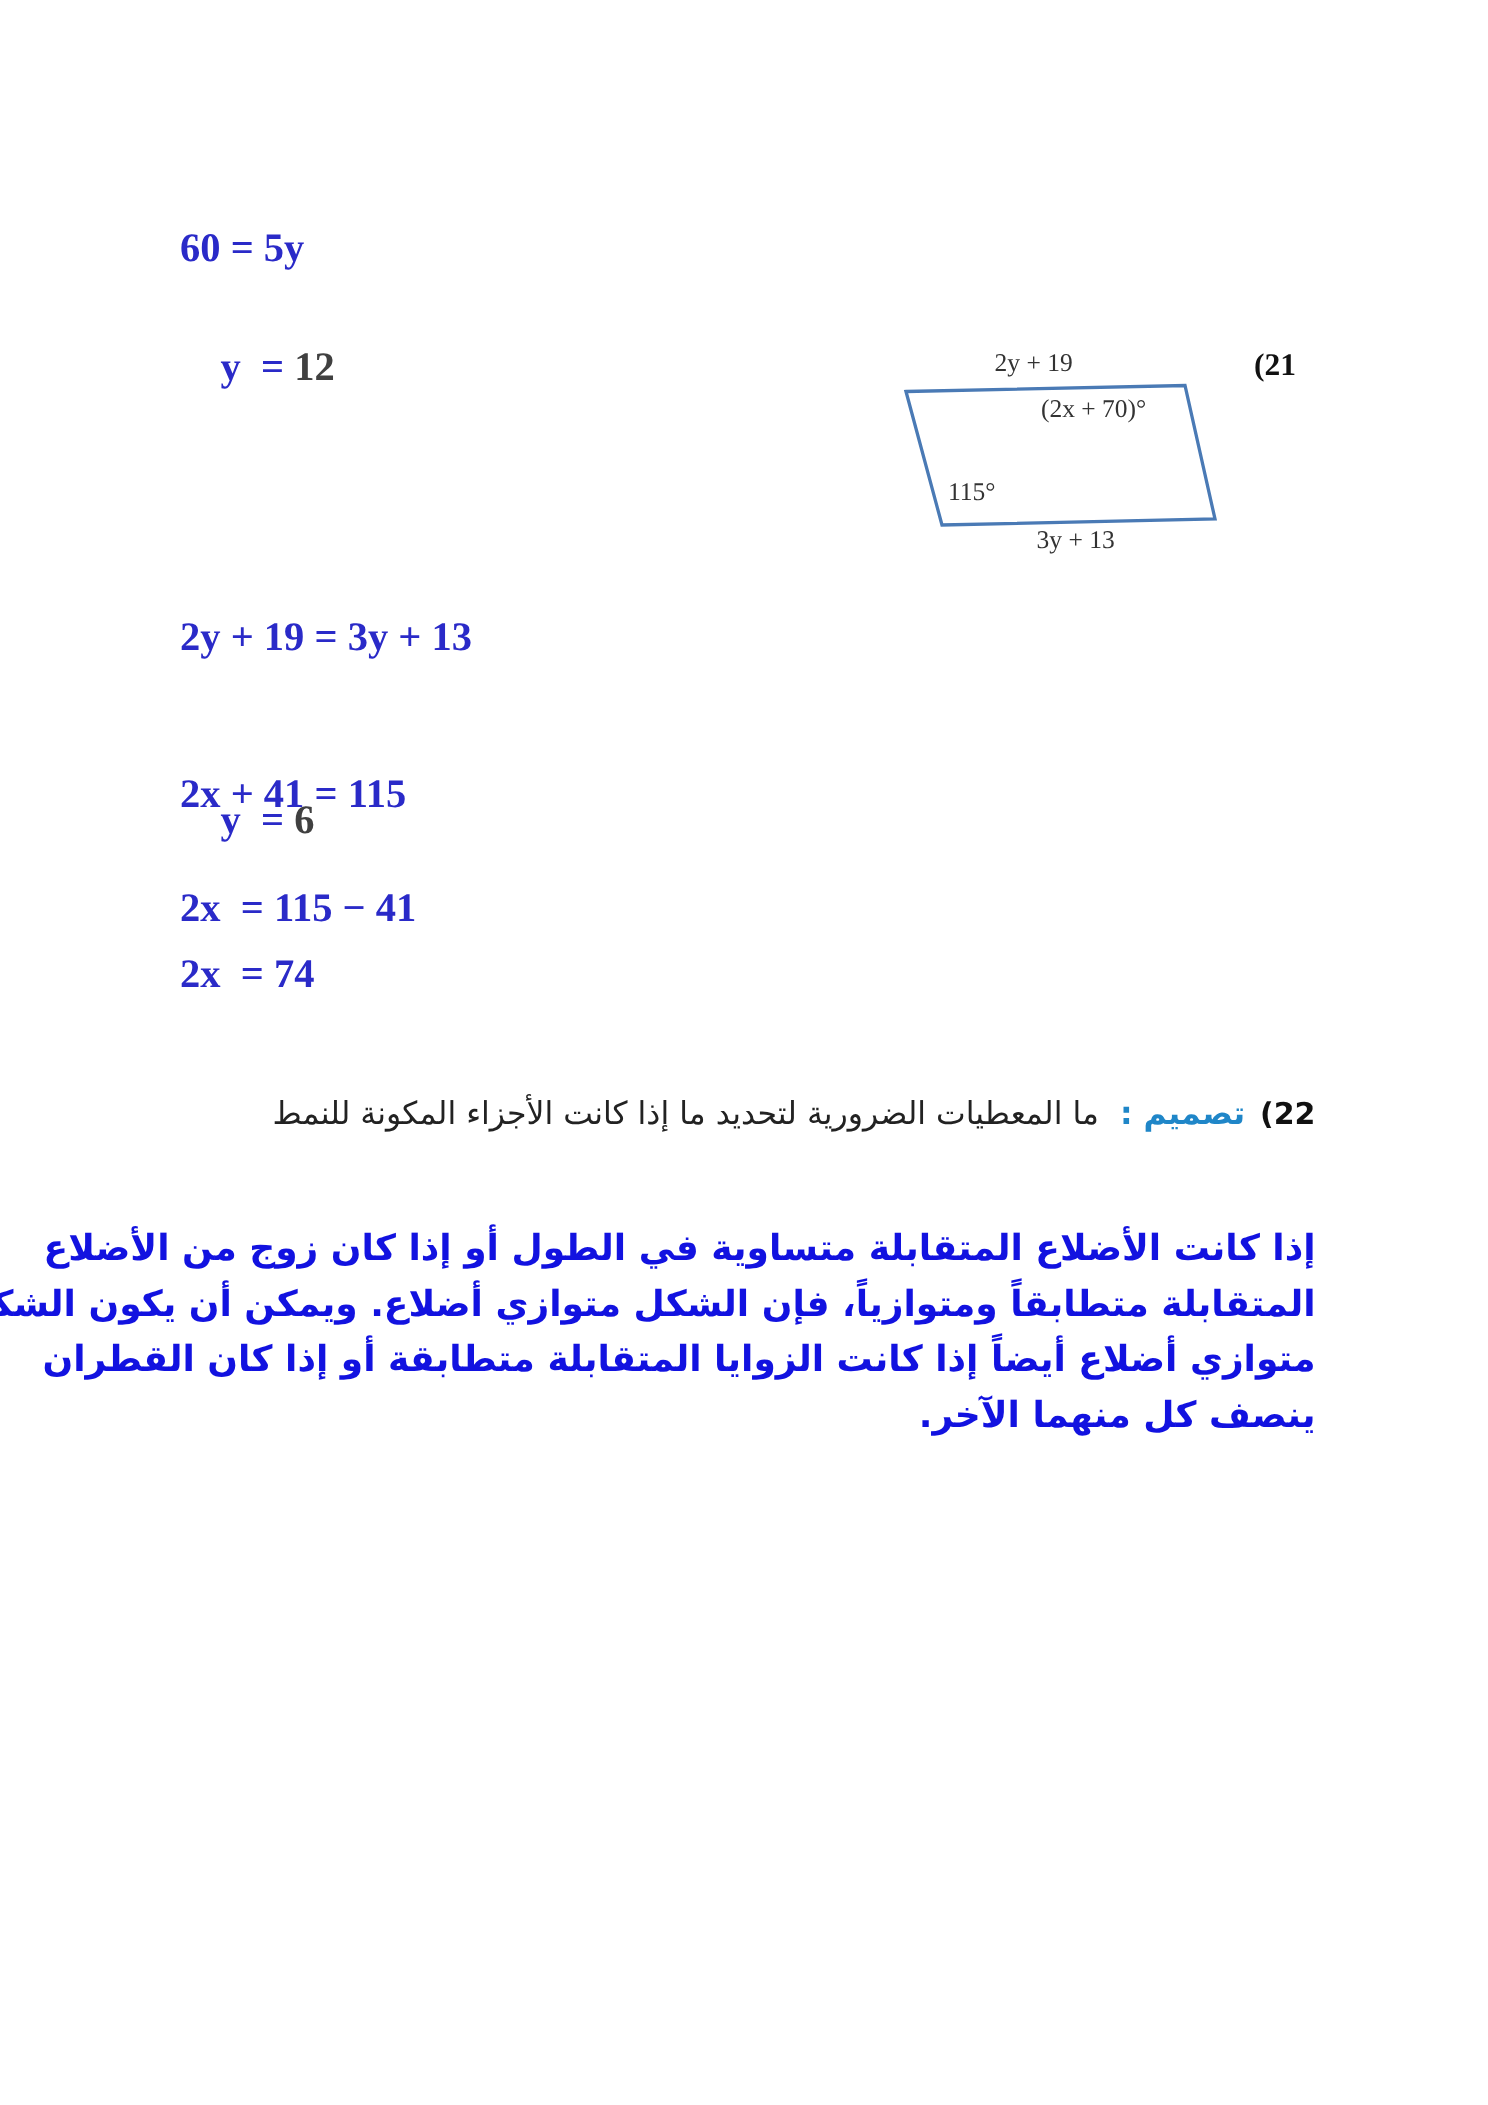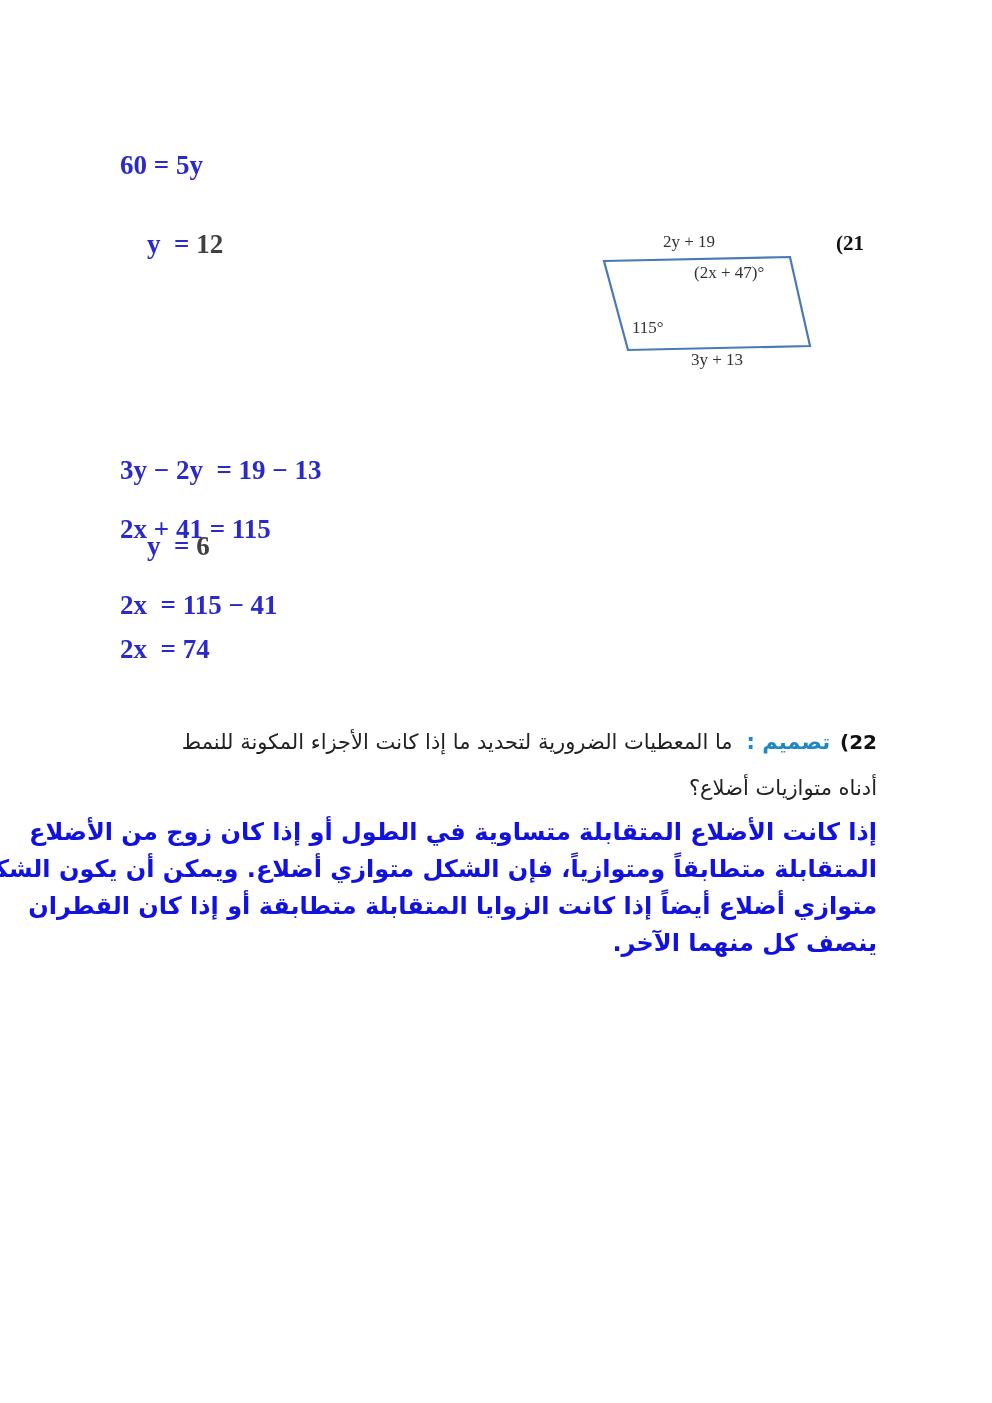--- a/index.html
+++ b/index.html
@@ -86,37 +86,36 @@
 
   <div class="eq" style="top:150px">60 = 5y</div>
   <div class="eq" style="top:199px">
     <span>y  = </span><span class="val">12</span>
   </div>
 
   <svg class="diagram-svg" width="300" height="150" viewBox="0 0 300 150">
     <polygon points="9,36 195,32 215,121 33,125" fill="none" stroke="#4a7ab5" stroke-width="2.2" stroke-linejoin="miter"></polygon>
   </svg>
   <div class="dlabel" style="left:663px; top:232px">2y + 19</div>
-  <div class="dlabel" style="left:694px; top:263px">(2x + 47)°</div>
+  <div class="dlabel" style="left:694px; top:263px">(2x + 70)°</div>
   <div class="dlabel" style="left:632px; top:318px">115°</div>
   <div class="dlabel" style="left:691px; top:350px">3y + 13</div>
   <div class="problem-num" style="left:836px; top:231px">(21</div>
 
-  <div class="eq" style="top:455px">3y − 2y  = 19 − 13</div>
+  <div class="eq" style="top:409px">2y + 19 = 3y + 13</div>
   <div class="eq" style="top:501px">
     <span>y  = </span><span class="val">6</span>
   </div>
   <div class="eq" style="top:514px">2x + 41 = 115</div>
   <div class="eq" style="top:590px">2x  = 115 − 41</div>
   <div class="eq" style="top:634px">2x  = 74</div>
 
   <div class="q-line" style="top:722px">
     <span class="q-num">(22</span><span class="q-keyword">تصميم :</span><span>ما المعطيات الضرورية لتحديد ما إذا كانت الأجزاء المكونة للنمط</span>
   </div>
-  <div class="q-line" style="top:768px">أدناه متوازيات أضلاع؟</div>
 
   <div class="answer-block">
     <div class="answer-line">إذا كانت الأضلاع المتقابلة متساوية في الطول أو إذا كان زوج من الأضلاع</div>
     <div class="answer-line">المتقابلة متطابقاً ومتوازياً، فإن الشكل متوازي أضلاع. ويمكن أن يكون الشكل</div>
     <div class="answer-line">متوازي أضلاع أيضاً إذا كانت الزوايا المتقابلة متطابقة أو إذا كان القطران</div>
     <div class="answer-line">ينصف كل منهما الآخر.</div>
   </div>
 
 </div>
 

